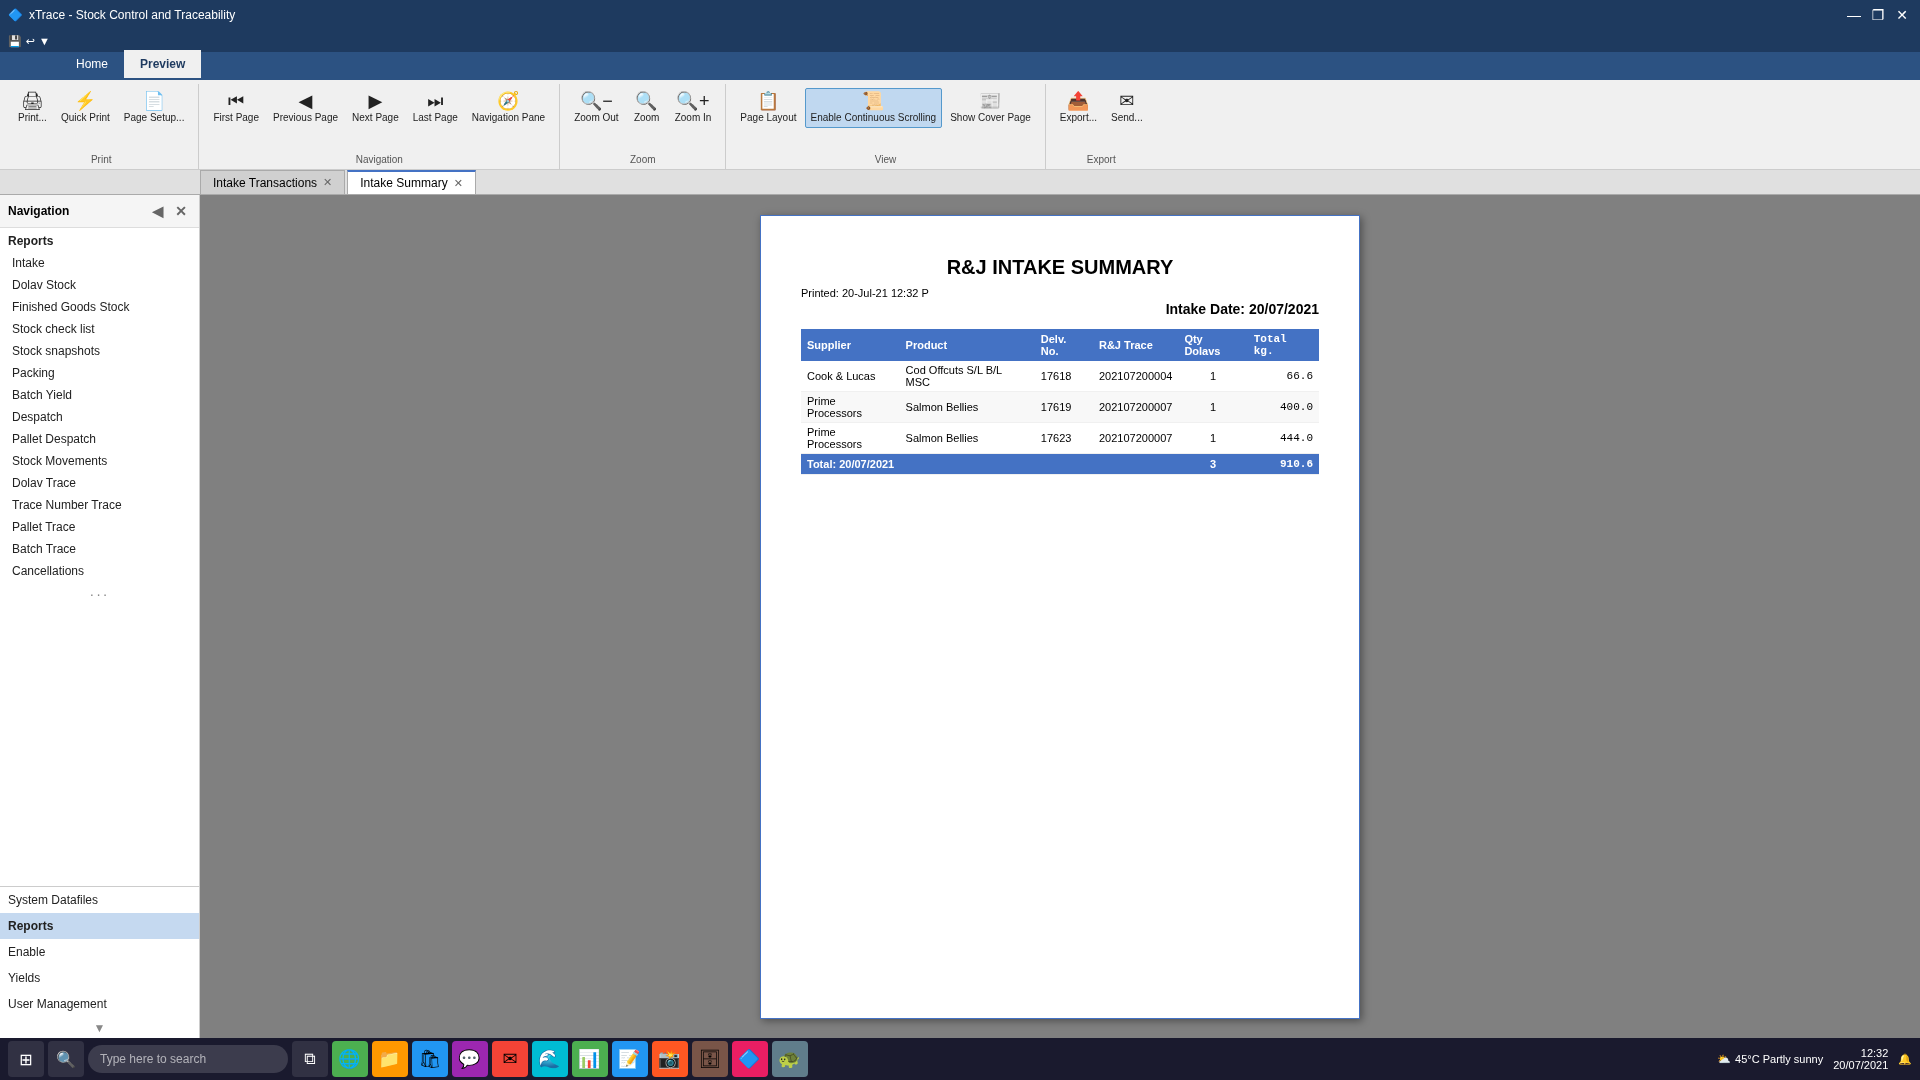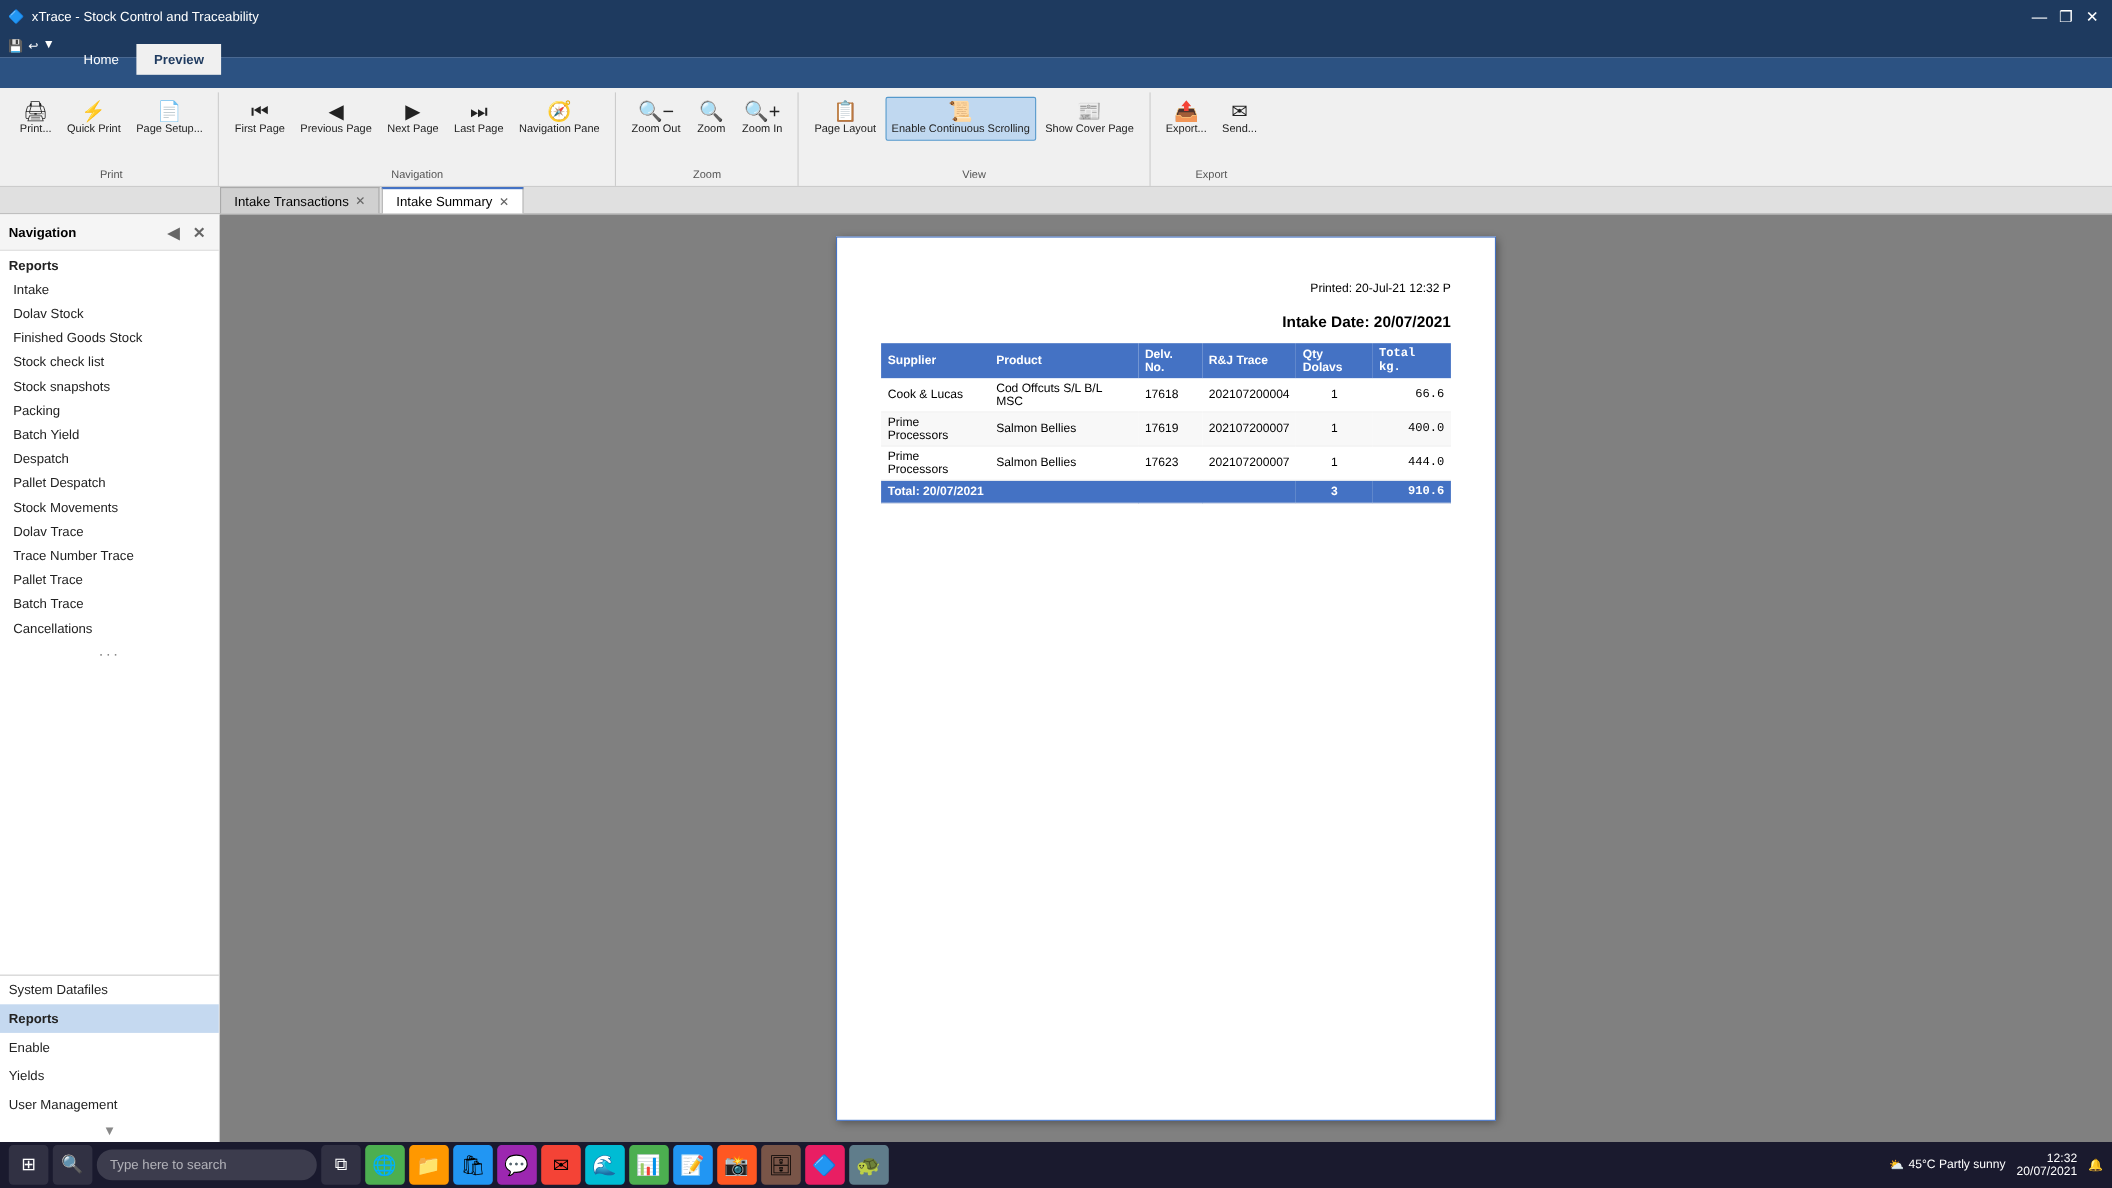--- a/index.html
+++ b/index.html
@@ -32,21 +32,21 @@
       padding: 0 8px;
       gap: 4px;
     }
     #quick-access span { color: white; font-size: 11px; cursor: pointer; }
 
     
     #ribbon-tabs {
       background: #2c5282;
       display: flex;
       align-items: flex-end;
-      padding: 0 0 12px 60px;
+      padding: 0 0 2px 60px;
       height: 28px;
     }
     .ribbon-tab {
       padding: 4px 16px;
       color: white;
       cursor: pointer;
       font-size: 12px;
       background: transparent;
       border: none;
       height: 28px;
@@ -198,23 +198,23 @@
       border: 1px solid #4472c4;
     }
 
     .report-title {
       text-align: center;
       font-size: 20px;
       font-weight: bold;
       margin-bottom: 8px;
     }
     .report-printed {
-      text-align: right;
+      text-align: left;
       font-size: 11px;
-      margin-bottom: 16px;
+      margin-bottom: 2px;
     }
     .report-intake-date {
       text-align: right;
       font-size: 14px;
       font-weight: bold;
       margin-bottom: 12px;
     }
 
     
     .report-table {
@@ -508,20 +508,21 @@
       <div class="sidebar-bottom-item active">Reports</div>
       <div class="sidebar-bottom-item">Enable</div>
       <div class="sidebar-bottom-item">Yields</div>
       <div class="sidebar-bottom-item">User Management</div>
       <div style="text-align:center; padding: 4px; color:#888; font-size:12px;">▼</div>
     </div>
   </div>
 
   <div id="main-view">
     <div id="report-page">
+      <div class="report-title">R&amp;J INTAKE SUMMARY</div>
       <div class="report-printed">Printed: 20-Jul-21 12:32 P</div>
       <div class="report-intake-date">
         <span>Intake Date:</span>
         <span>20/07/2021</span>
       </div>
 
       <table class="report-table">
         <thead>
           <tr>
             <th>Supplier</th>

